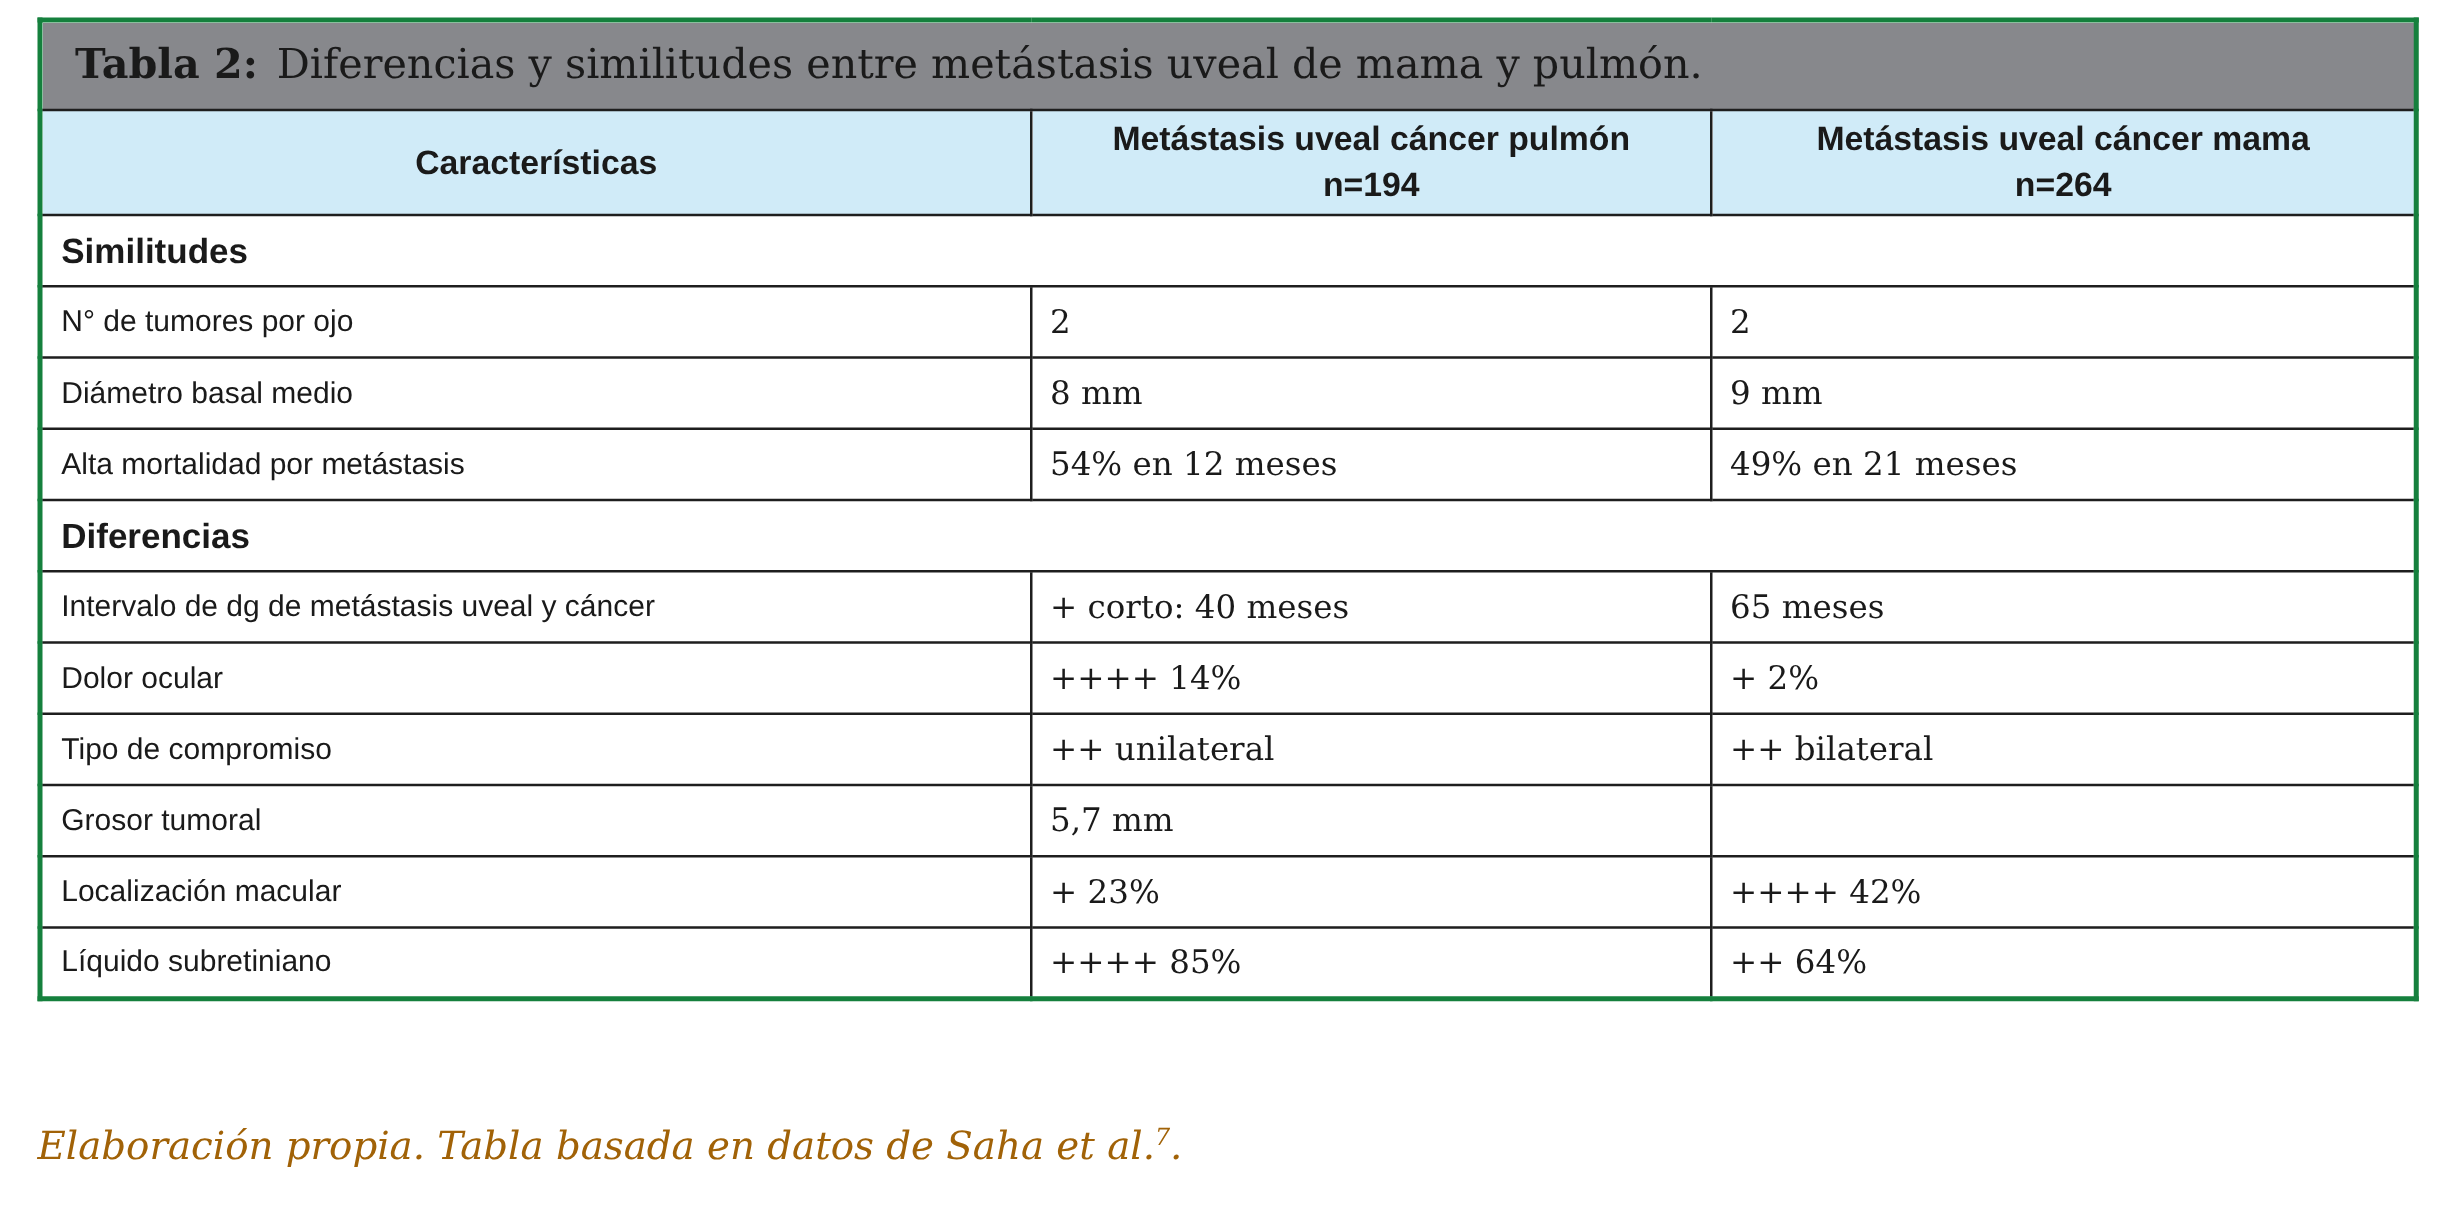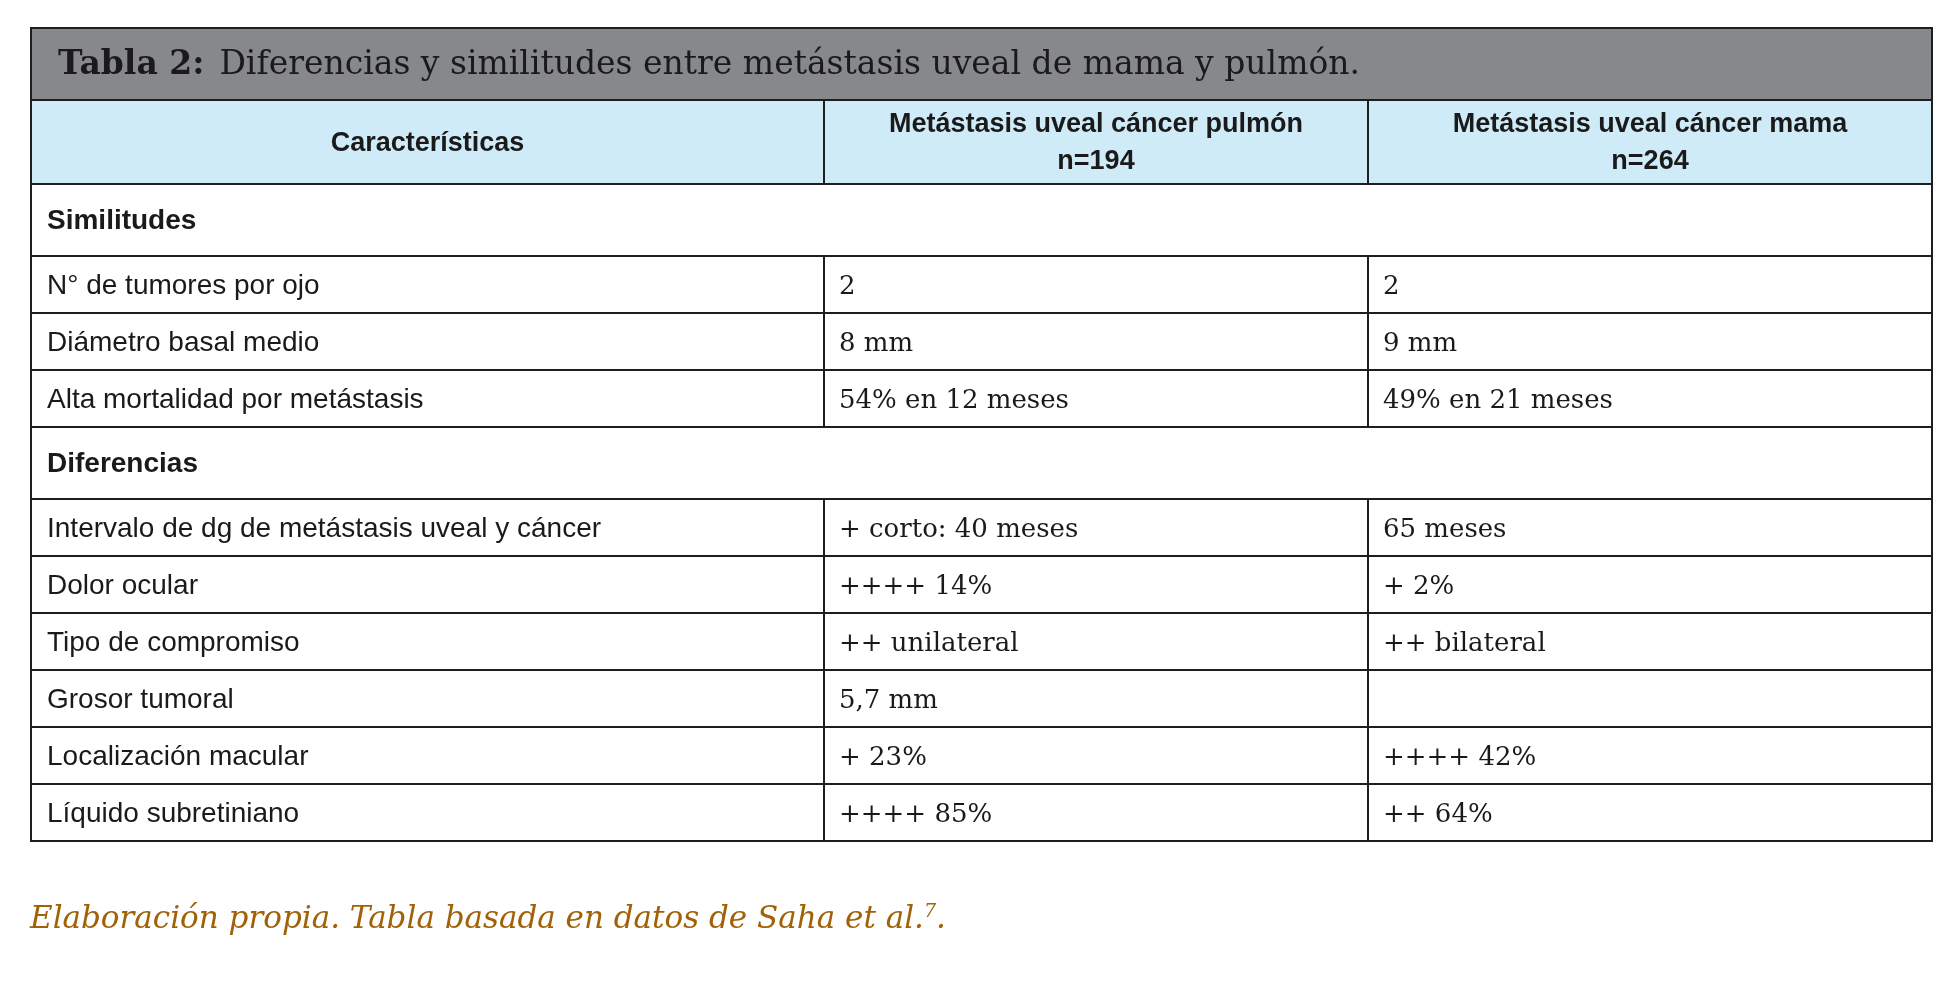--- a/index.html
+++ b/index.html
@@ -5,25 +5,25 @@
   * { box-sizing: border-box; }
   html, body { margin: 0; padding: 0; }
   body {
     width: 1959px; height: 983px;
     background: #ffffff;
     font-family: "Liberation Sans", sans-serif;
   }
   .page { position: relative; width: 1959px; height: 983px; overflow: hidden; background: #ffffff; }
 
   table.doc-table {
-    position: absolute; left: 30px; top: 27px;
+    position: absolute; left: 30px; top: 14px;
     width: 1901px;
     border-collapse: collapse;
     table-layout: fixed;
-    border: 1px solid #15803d;
+    border: 4px solid #15803d;
   }
   table.doc-table td {
     border: 2px solid #1e1e1e;
     vertical-align: middle;
     overflow: hidden;
     color: #1a1a1a;
   }
 
   
   td.title-cell {
@@ -47,29 +47,29 @@
     text-align: center;
     height: 84px;
     line-height: 37px;
     padding: 2px 6px;
   }
 
   
   td.section-cell {
     font-weight: 700;
     font-size: 28px;
-    height: 72px;
+    height: 57px;
     padding: 0 0 0 15px;
     border-top: 3px solid #1e1e1e;
     border-bottom: 3px solid #1e1e1e;
   }
 
   
   td.label-cell {
-    font-size: 28px;
+    font-size: 24px;
     height: 57px;
     padding: 0 0 0 15px;
   }
   td.value-cell {
     font-family: "DejaVu Serif", serif;
     font-size: 26px;
     height: 57px;
     padding: 0 0 0 14px;
   }
 

